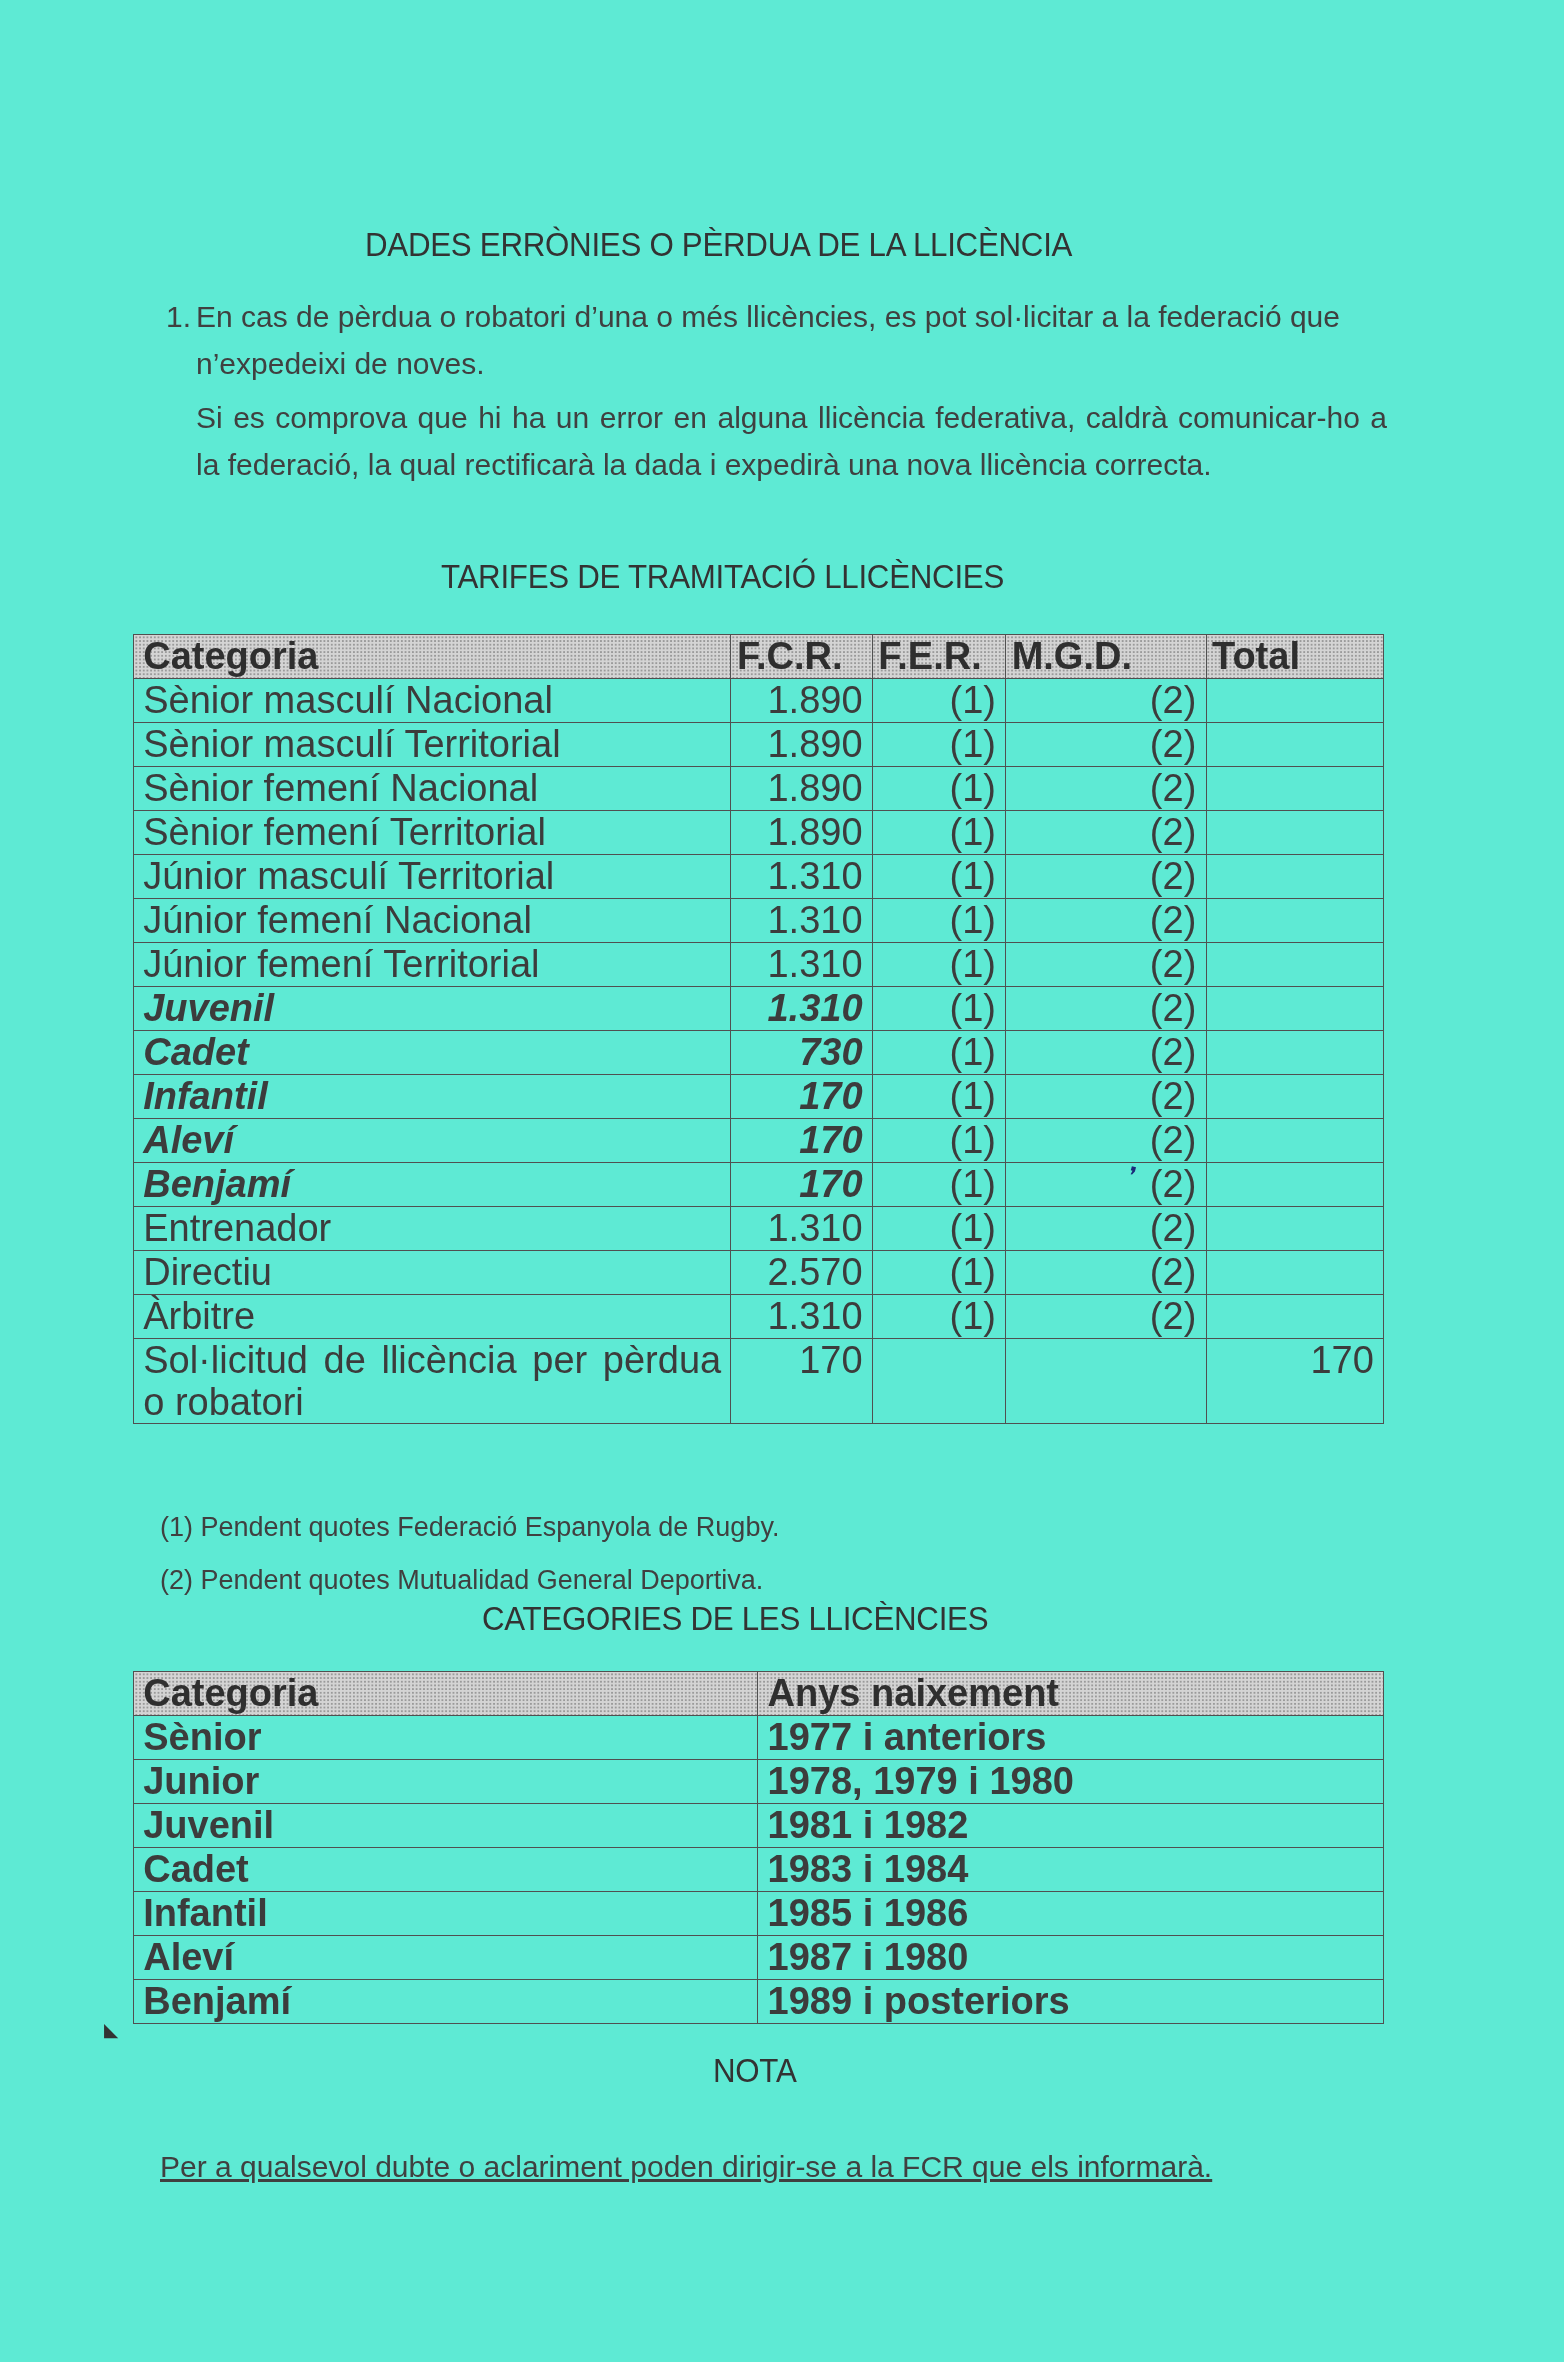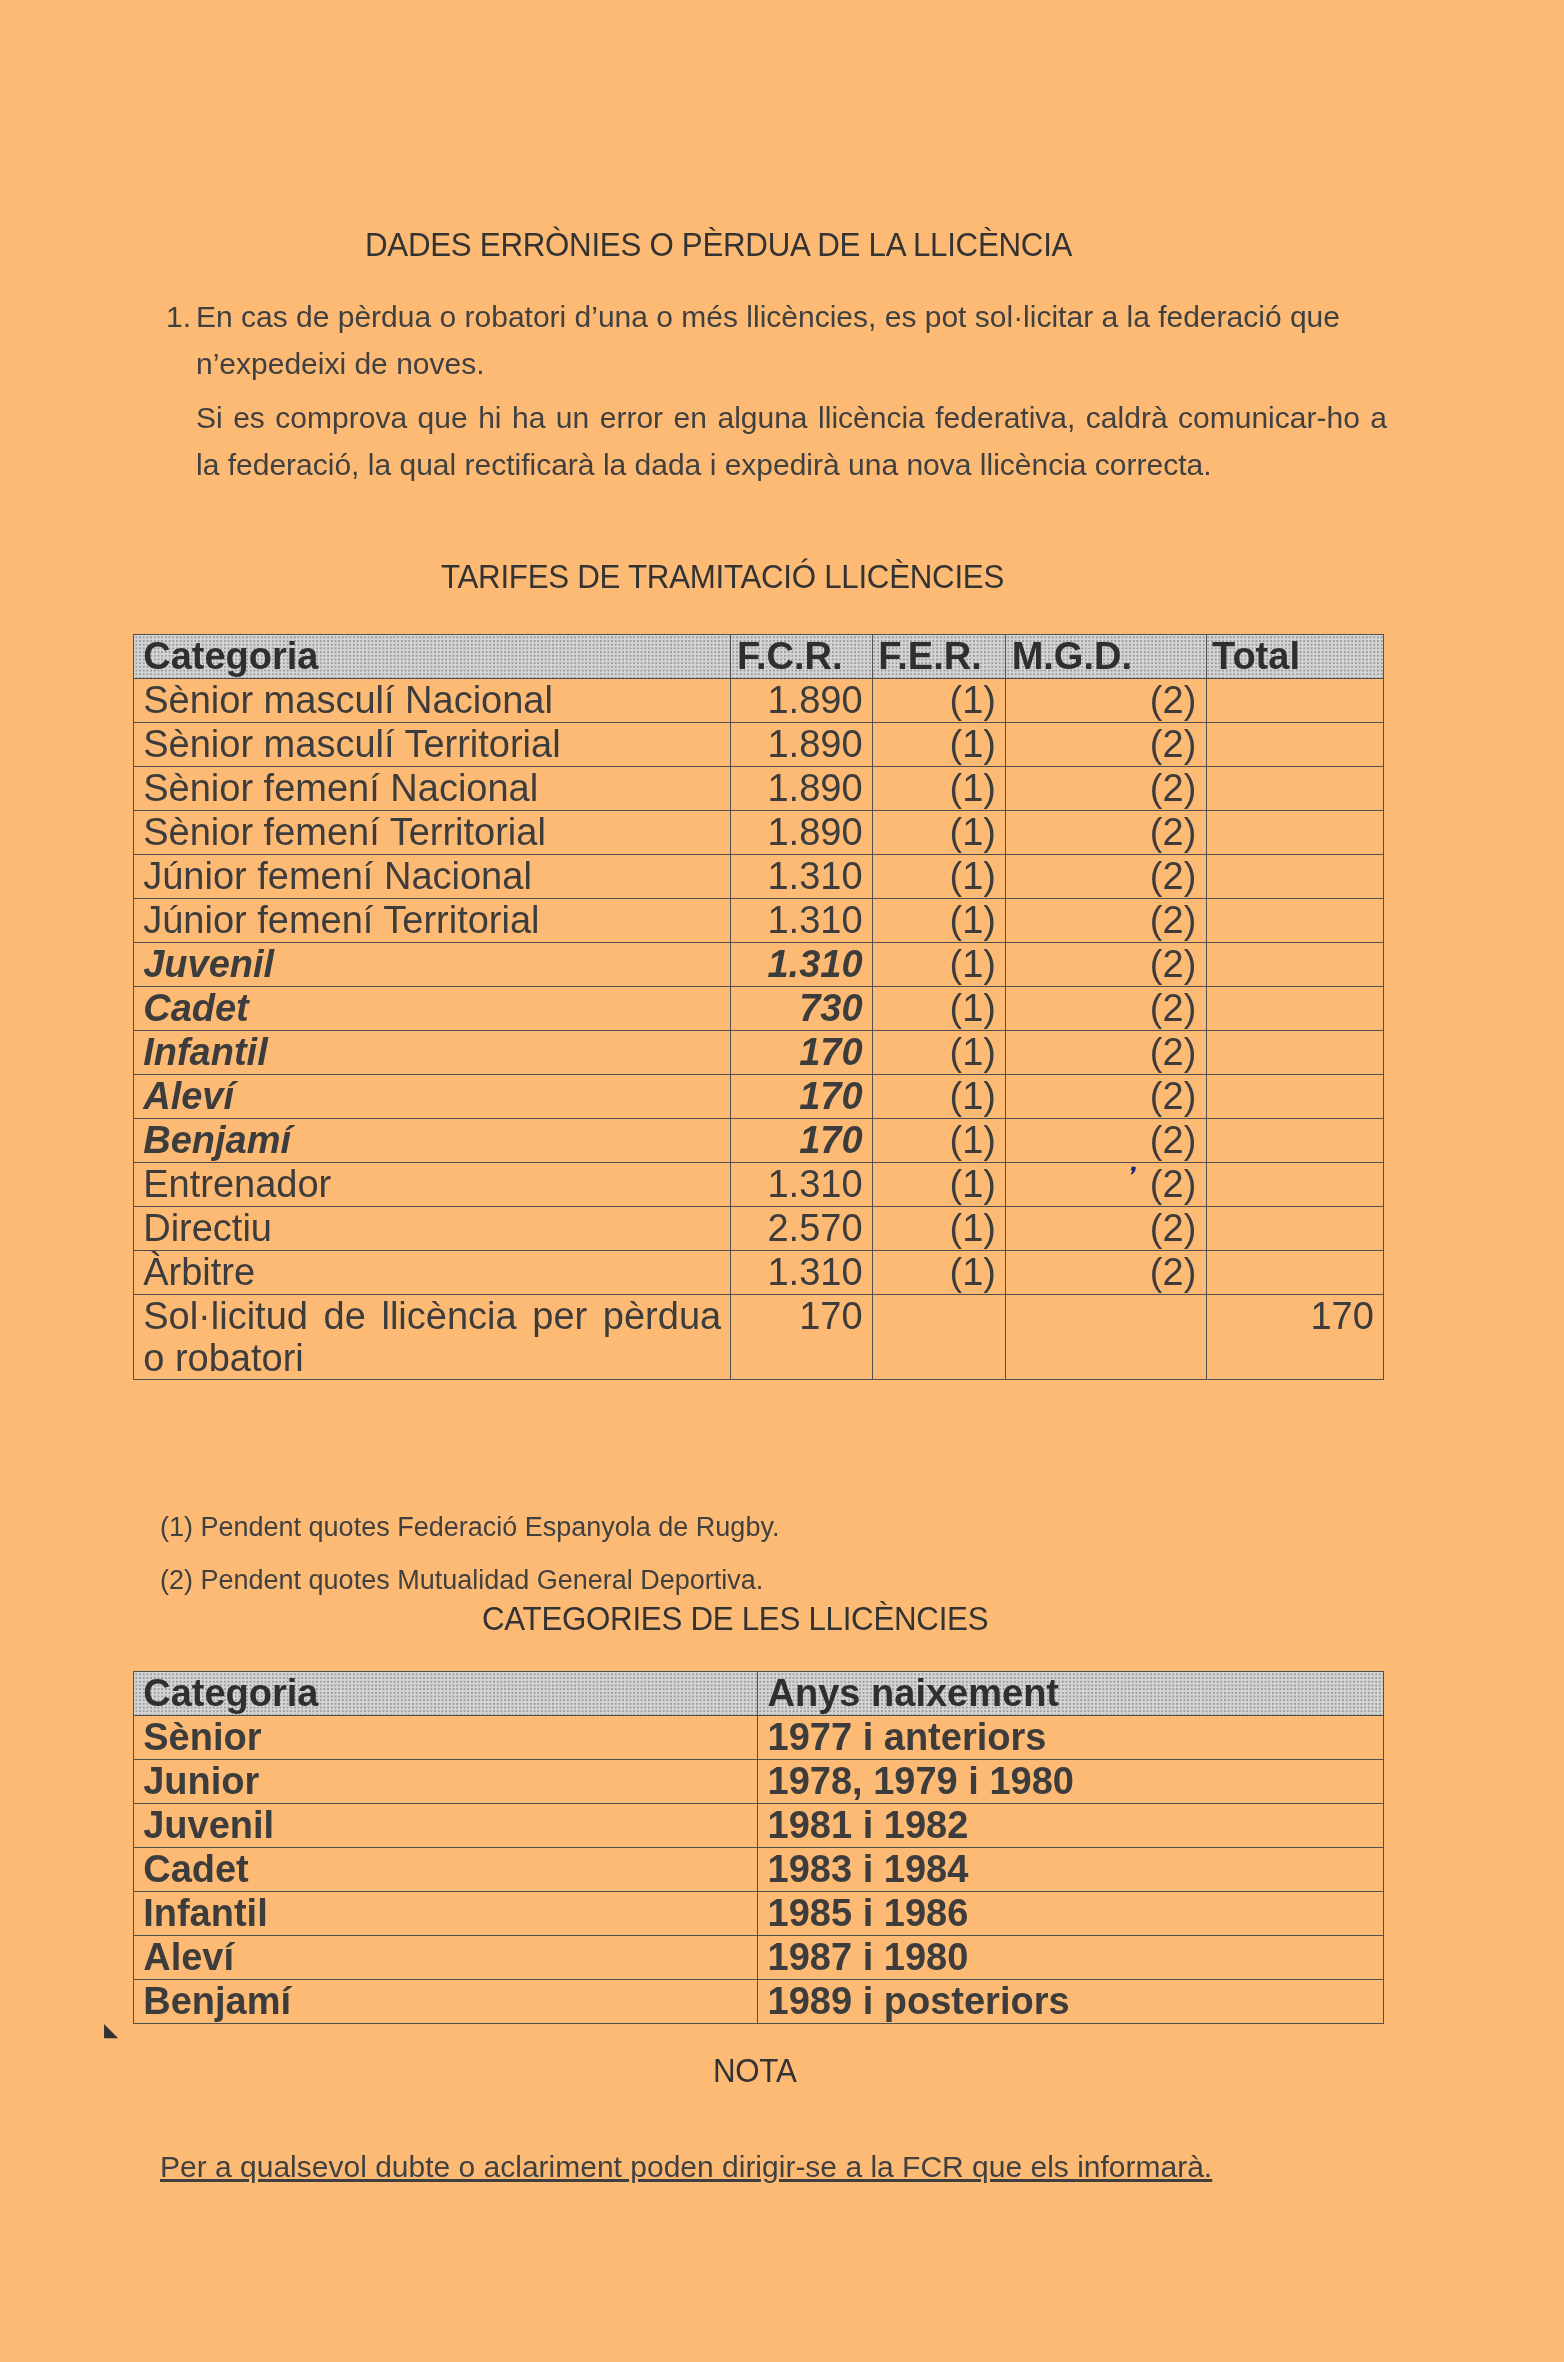--- a/index.html
+++ b/index.html
@@ -1,20 +1,20 @@
 <!DOCTYPE html>
 <html style="font-size:14.8px"><head>
 <meta charset="utf-8">
 <style>
   html, body { margin: 0; padding: 0; background: #ffffff; }
   body {
     width: 1564px; height: 2363px; position: relative; overflow: hidden;
     font-family: "Liberation Sans", sans-serif; color: #3a3a3a;
   }
-  .page { position: absolute; left: 0; top: 0; width: 1564px; height: 2363px; background: #fdba74; }
+  .page { position: absolute; left: 0; top: 0; width: 1564px; height: 2363px; background: #5eead4; }
 
   .heading {
     position: absolute; font-weight: normal; font-size: 34px; letter-spacing: -0.3px;
     color: #333; transform: scaleX(0.92); transform-origin: left top; margin: 0;
   }
   #h-main { left: 365px; top: 225px; }
   #h-tarifes { left: 441px; top: 557px; }
   #h-categories { left: 482px; top: 1599px; }
   #h-nota { left: 713px; top: 2051px; }
 
@@ -107,20 +107,27 @@
           <td class="c-tot"></td>
         </tr>
         <tr>
           <td class="c-cat">Sènior femení Territorial</td>
           <td class="c-fcr">1.890</td>
           <td class="c-fer">(1)</td>
           <td class="c-mgd">(2)</td>
           <td class="c-tot"></td>
         </tr>
         <tr>
+          <td class="c-cat">Júnior masculí Territorial</td>
+          <td class="c-fcr">1.310</td>
+          <td class="c-fer">(1)</td>
+          <td class="c-mgd">(2)</td>
+          <td class="c-tot"></td>
+        </tr>
+        <tr>
           <td class="c-cat">Júnior femení Nacional</td>
           <td class="c-fcr">1.310</td>
           <td class="c-fer">(1)</td>
           <td class="c-mgd">(2)</td>
           <td class="c-tot"></td>
         </tr>
         <tr>
           <td class="c-cat">Júnior femení Territorial</td>
           <td class="c-fcr">1.310</td>
           <td class="c-fer">(1)</td>

